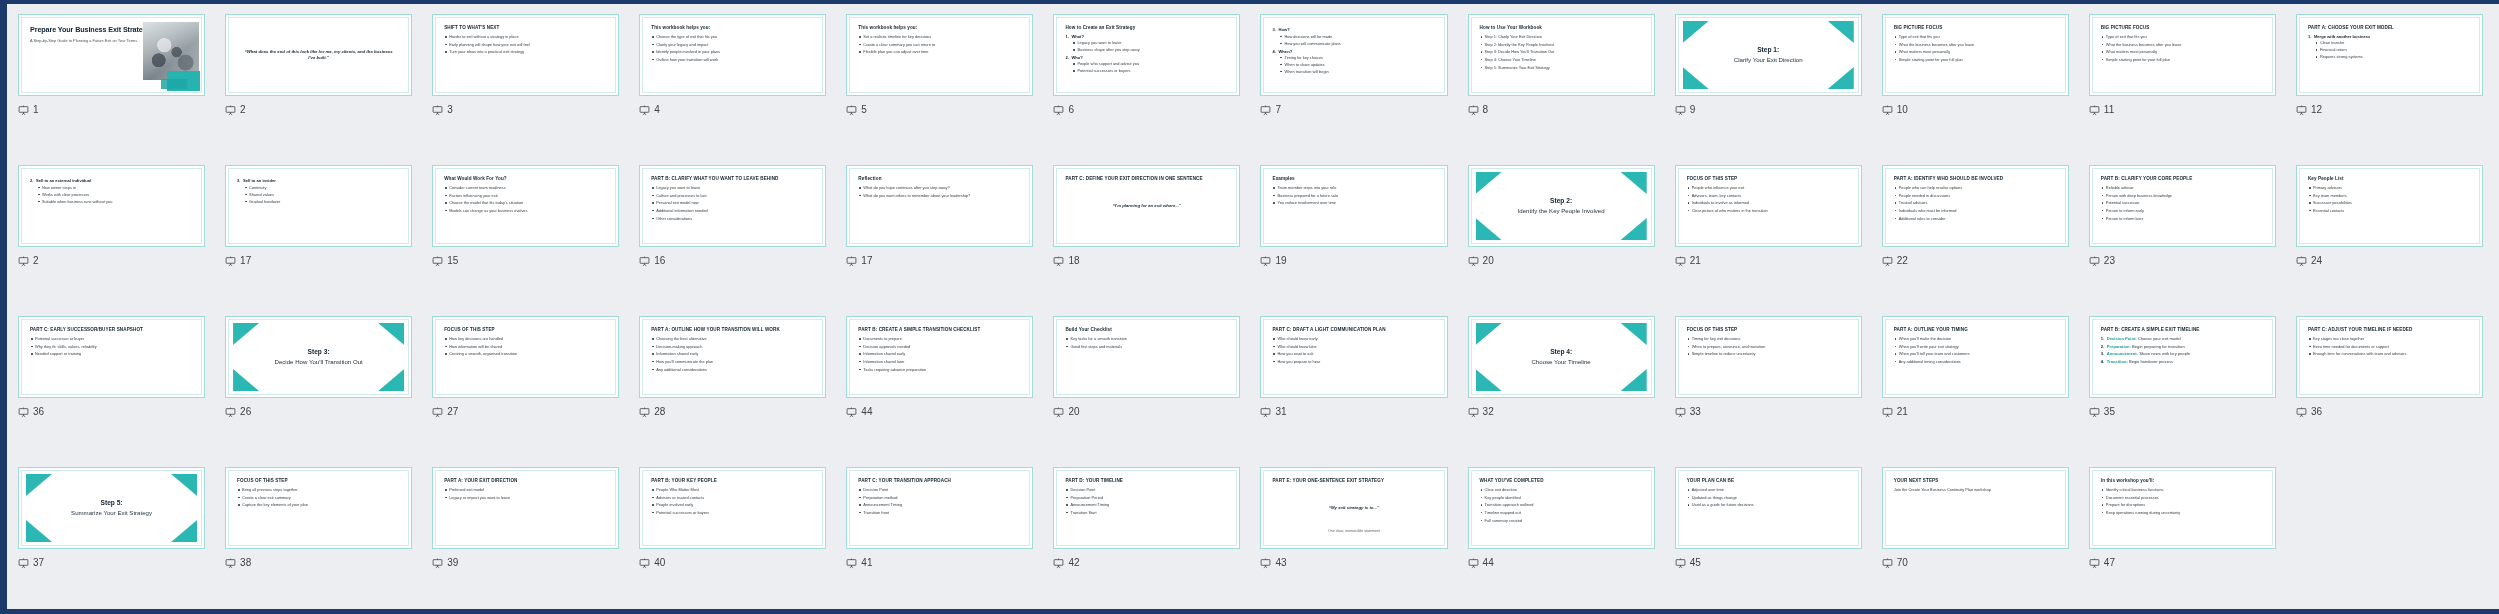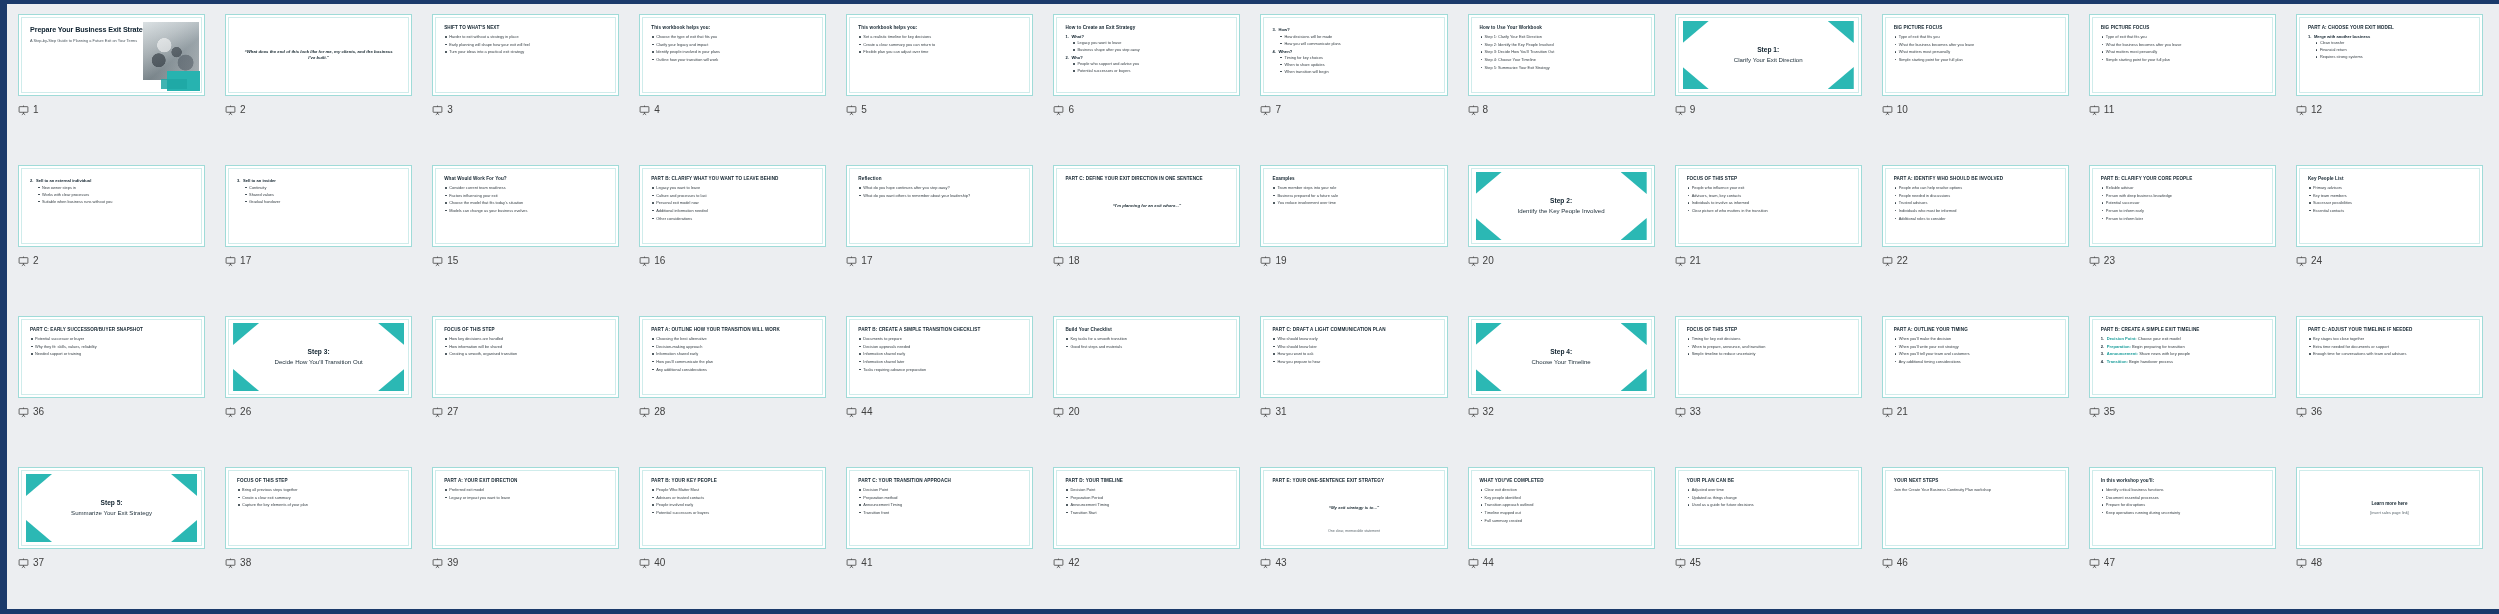--- a/index.html
+++ b/index.html
@@ -1390,21 +1390,21 @@
         <div class="caption">
           <span class="pres-icon">
             <svg viewBox="0 0 16 16" width="11" height="11" fill="none" stroke="#3b3b3b" stroke-width="1.1">
               <rect x="1.6" y="2.4" width="12.8" height="8.2" rx="0.6"></rect>
               <line x1="8" y1="10.6" x2="8" y2="12.6"></line>
               <line x1="5.6" y1="14.2" x2="8" y2="12.4"></line>
               <line x1="10.4" y1="14.2" x2="8" y2="12.4"></line>
               <line x1="8" y1="0.8" x2="8" y2="2.4"></line>
             </svg>
           </span>
-          <span class="slide-num">46</span>
+          <span class="slide-num">70</span>
         </div>
       </div>
       <div class="cell">
         <div class="slide">
           <div class="slide-inner">
             <div class="s-title">In this workshop you'll:</div>
             <ul class="s-list">
               <li>Identify critical business functions</li>
               <li>Document essential processes</li>
               <li>Prepare for disruptions</li>
@@ -1418,36 +1418,14 @@
               <rect x="1.6" y="2.4" width="12.8" height="8.2" rx="0.6"></rect>
               <line x1="8" y1="10.6" x2="8" y2="12.6"></line>
               <line x1="5.6" y1="14.2" x2="8" y2="12.4"></line>
               <line x1="10.4" y1="14.2" x2="8" y2="12.4"></line>
               <line x1="8" y1="0.8" x2="8" y2="2.4"></line>
             </svg>
           </span>
           <span class="slide-num">47</span>
         </div>
       </div>
-      <div class="cell">
-        <div class="slide">
-          <div class="slide-inner">
-            <div class="learn-wrap">
-              <div class="learn-title">Learn more here</div>
-              <div class="learn-sub">[insert sales page link]</div>
-            </div>
-          </div>
-        </div>
-        <div class="caption">
-          <span class="pres-icon">
-            <svg viewBox="0 0 16 16" width="11" height="11" fill="none" stroke="#3b3b3b" stroke-width="1.1">
-              <rect x="1.6" y="2.4" width="12.8" height="8.2" rx="0.6"></rect>
-              <line x1="8" y1="10.6" x2="8" y2="12.6"></line>
-              <line x1="5.6" y1="14.2" x2="8" y2="12.4"></line>
-              <line x1="10.4" y1="14.2" x2="8" y2="12.4"></line>
-              <line x1="8" y1="0.8" x2="8" y2="2.4"></line>
-            </svg>
-          </span>
-          <span class="slide-num">48</span>
-        </div>
-      </div>
     </div>
 </div>
 
 </body></html>

